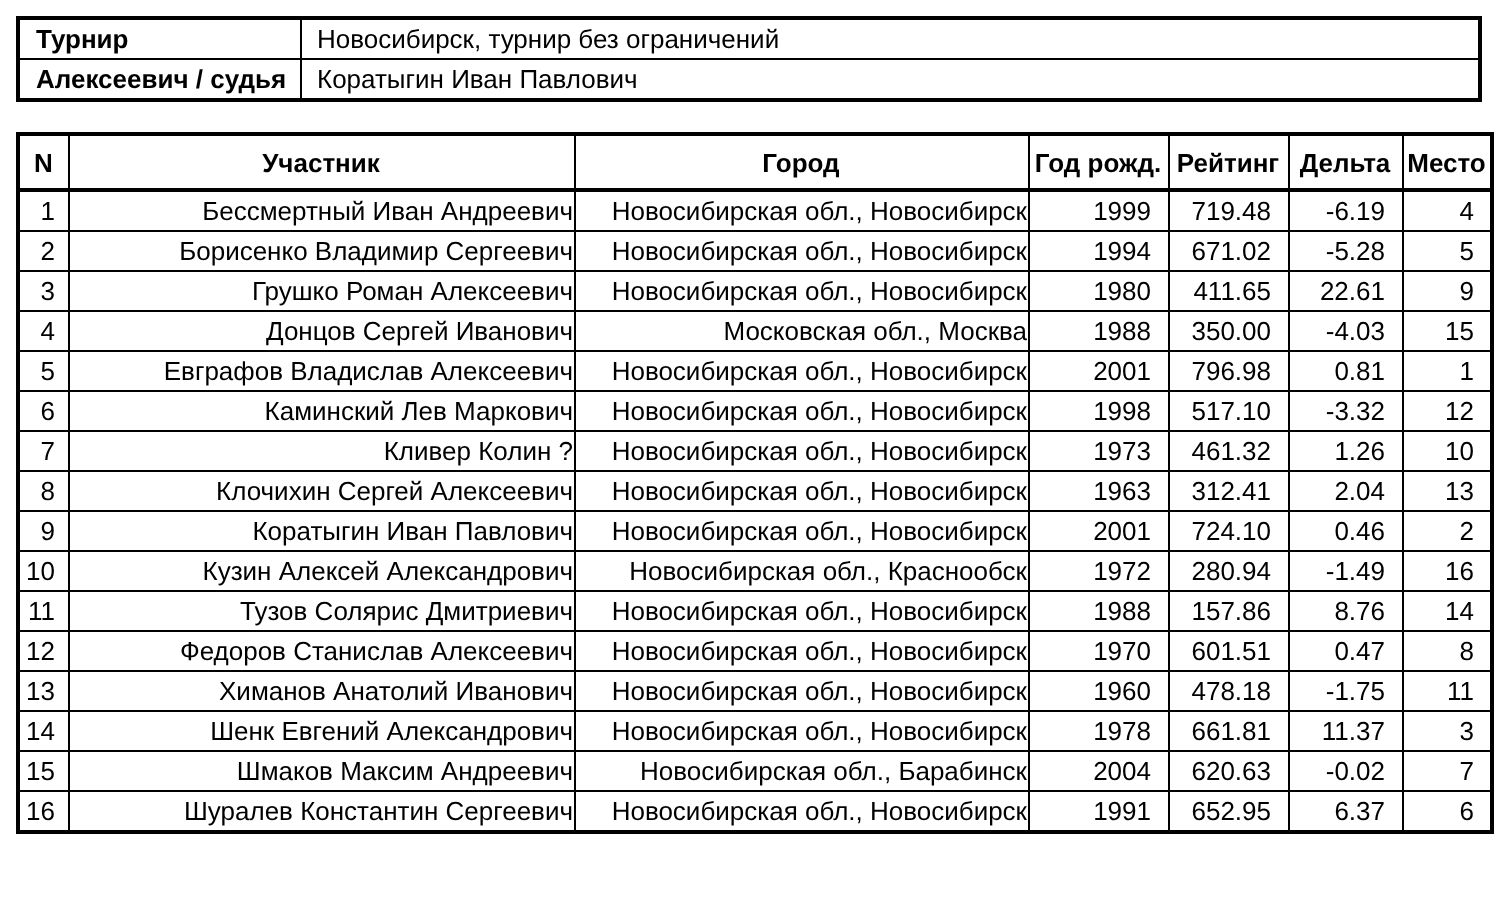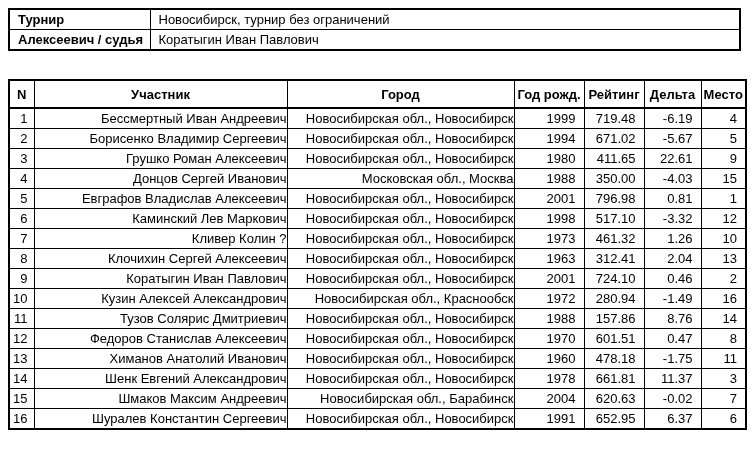--- a/index.html
+++ b/index.html
@@ -17,21 +17,21 @@
     overflow: hidden;
   }
   table {
     border-collapse: collapse;
     table-layout: fixed;
   }
   
   .info-table {
     width: 731px;
     border: 2px solid #000000;
-    margin-bottom: 28px;
+    margin-bottom: 15px;
   }
   .info-table td {
     border: 1px solid #000000;
     height: 19px;
     padding: 0 4px 0 8px;
     white-space: nowrap;
     overflow: hidden;
     vertical-align: middle;
   }
   .info-label { font-weight: bold; }
@@ -119,21 +119,21 @@
           <td class="c4">719.48</td>
           <td class="c5">-6.19</td>
           <td class="c6">4</td>
         </tr>
         <tr>
           <td class="c0">2</td>
           <td class="c1">Борисенко Владимир Сергеевич</td>
           <td class="c2">Новосибирская обл., Новосибирск</td>
           <td class="c3">1994</td>
           <td class="c4">671.02</td>
-          <td class="c5">-5.67</td>
+          <td class="c5">-5.28</td>
           <td class="c6">5</td>
         </tr>
         <tr>
           <td class="c0">3</td>
           <td class="c1">Грушко Роман Алексеевич</td>
           <td class="c2">Новосибирская обл., Новосибирск</td>
           <td class="c3">1980</td>
           <td class="c4">411.65</td>
           <td class="c5">22.61</td>
           <td class="c6">9</td>

